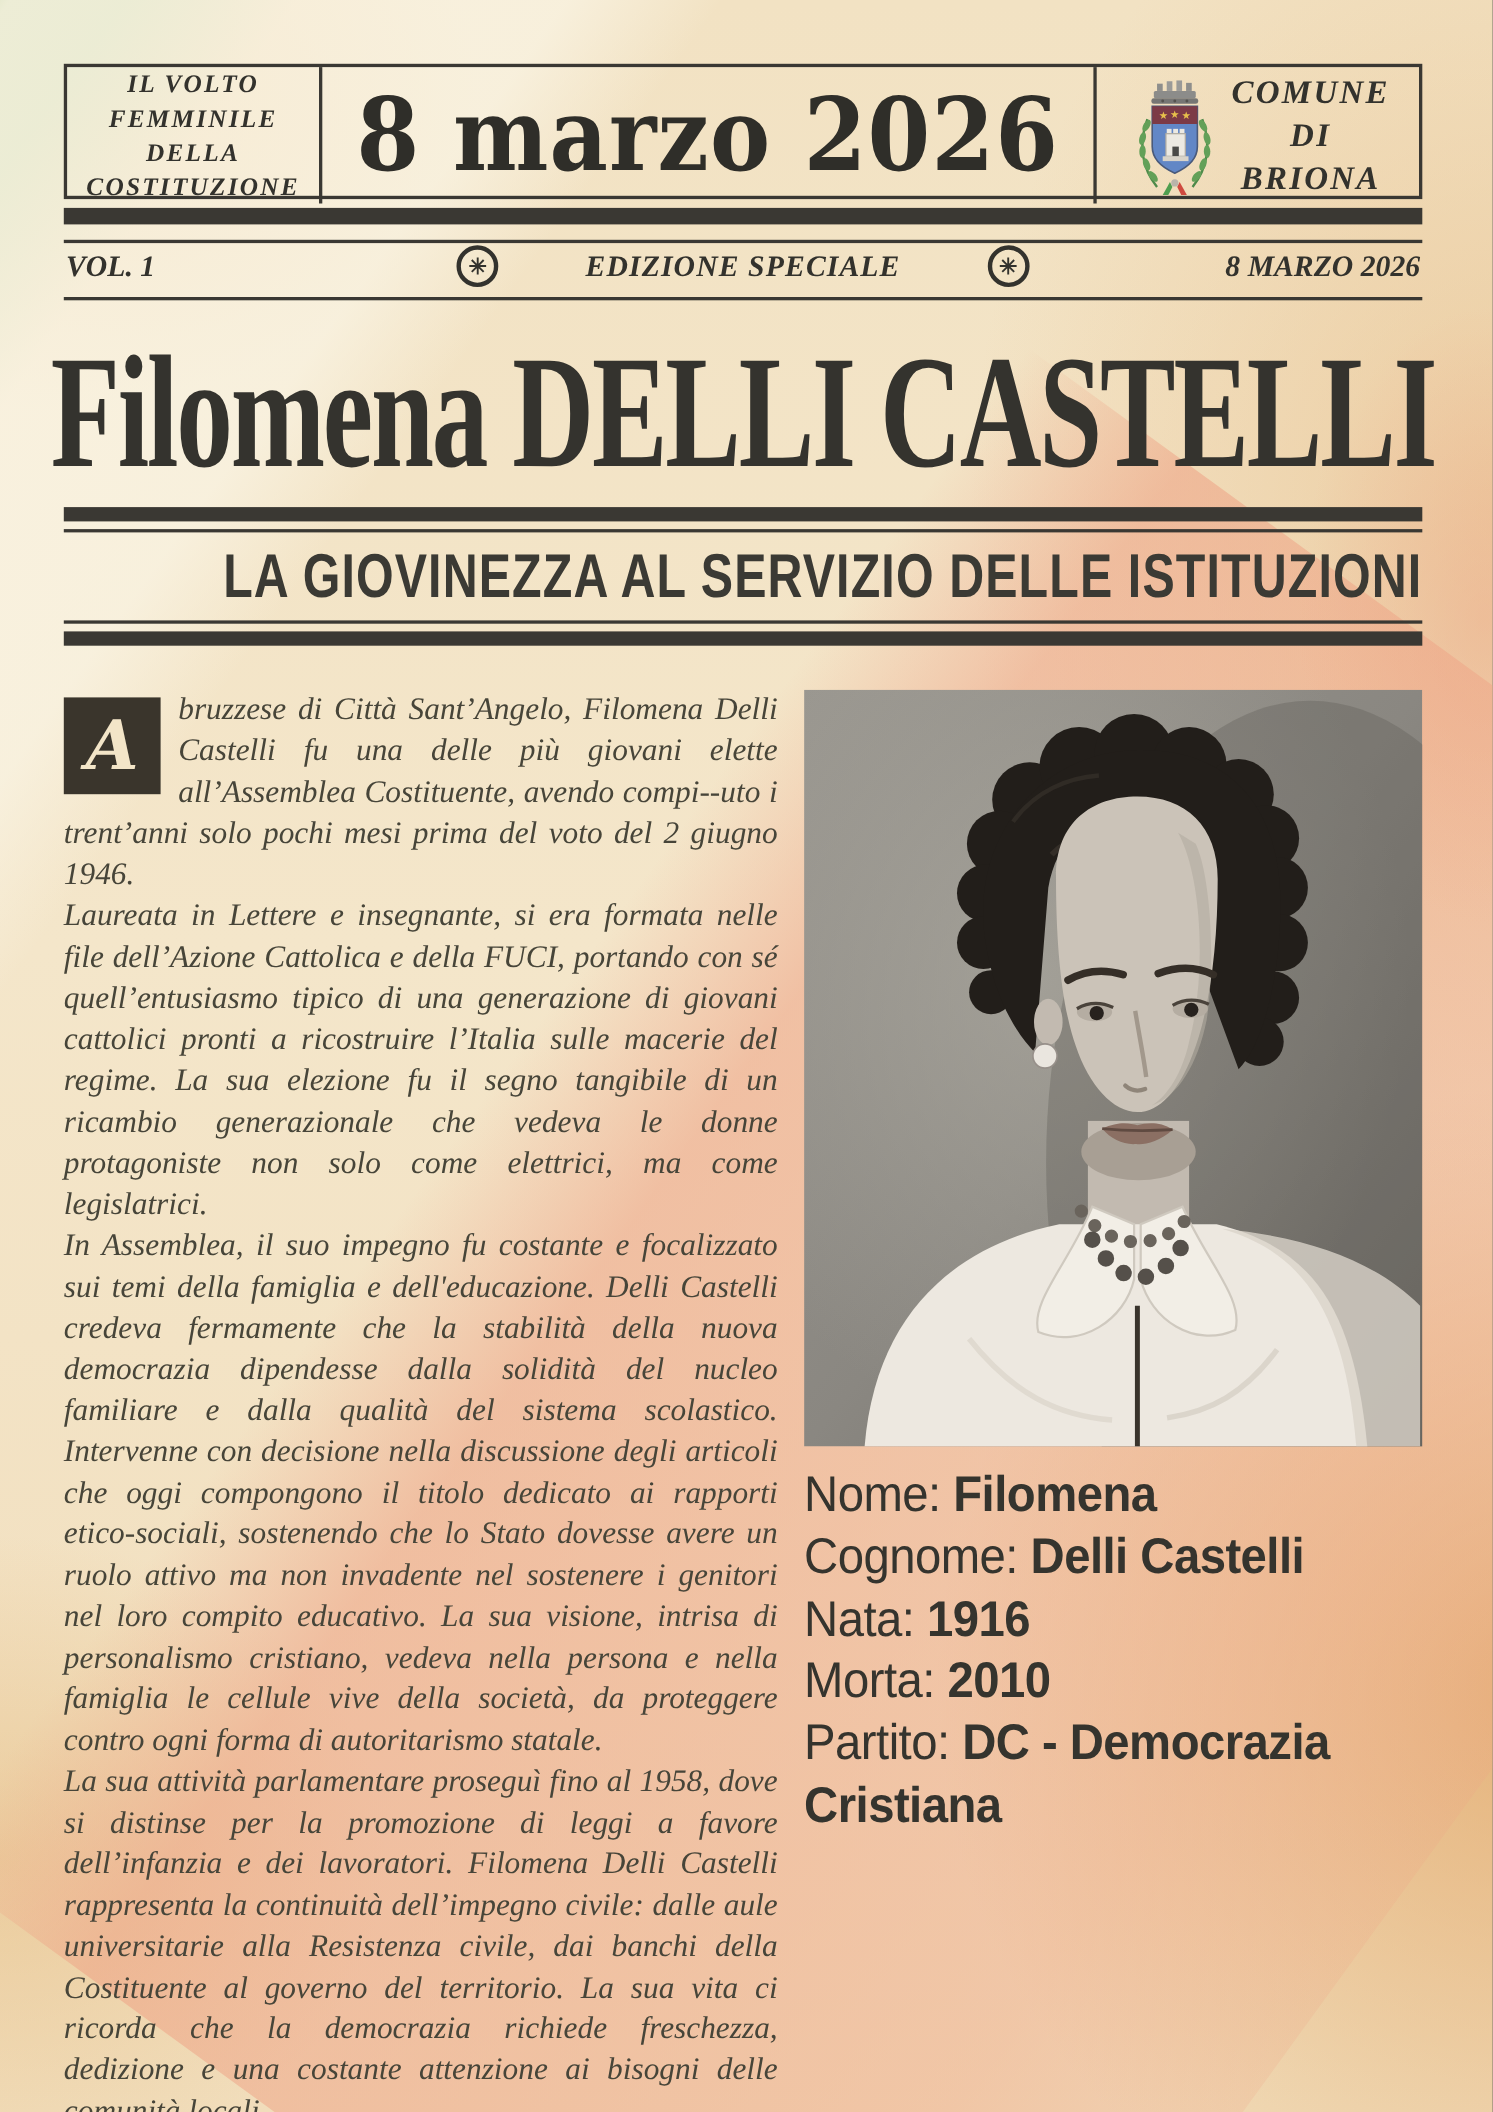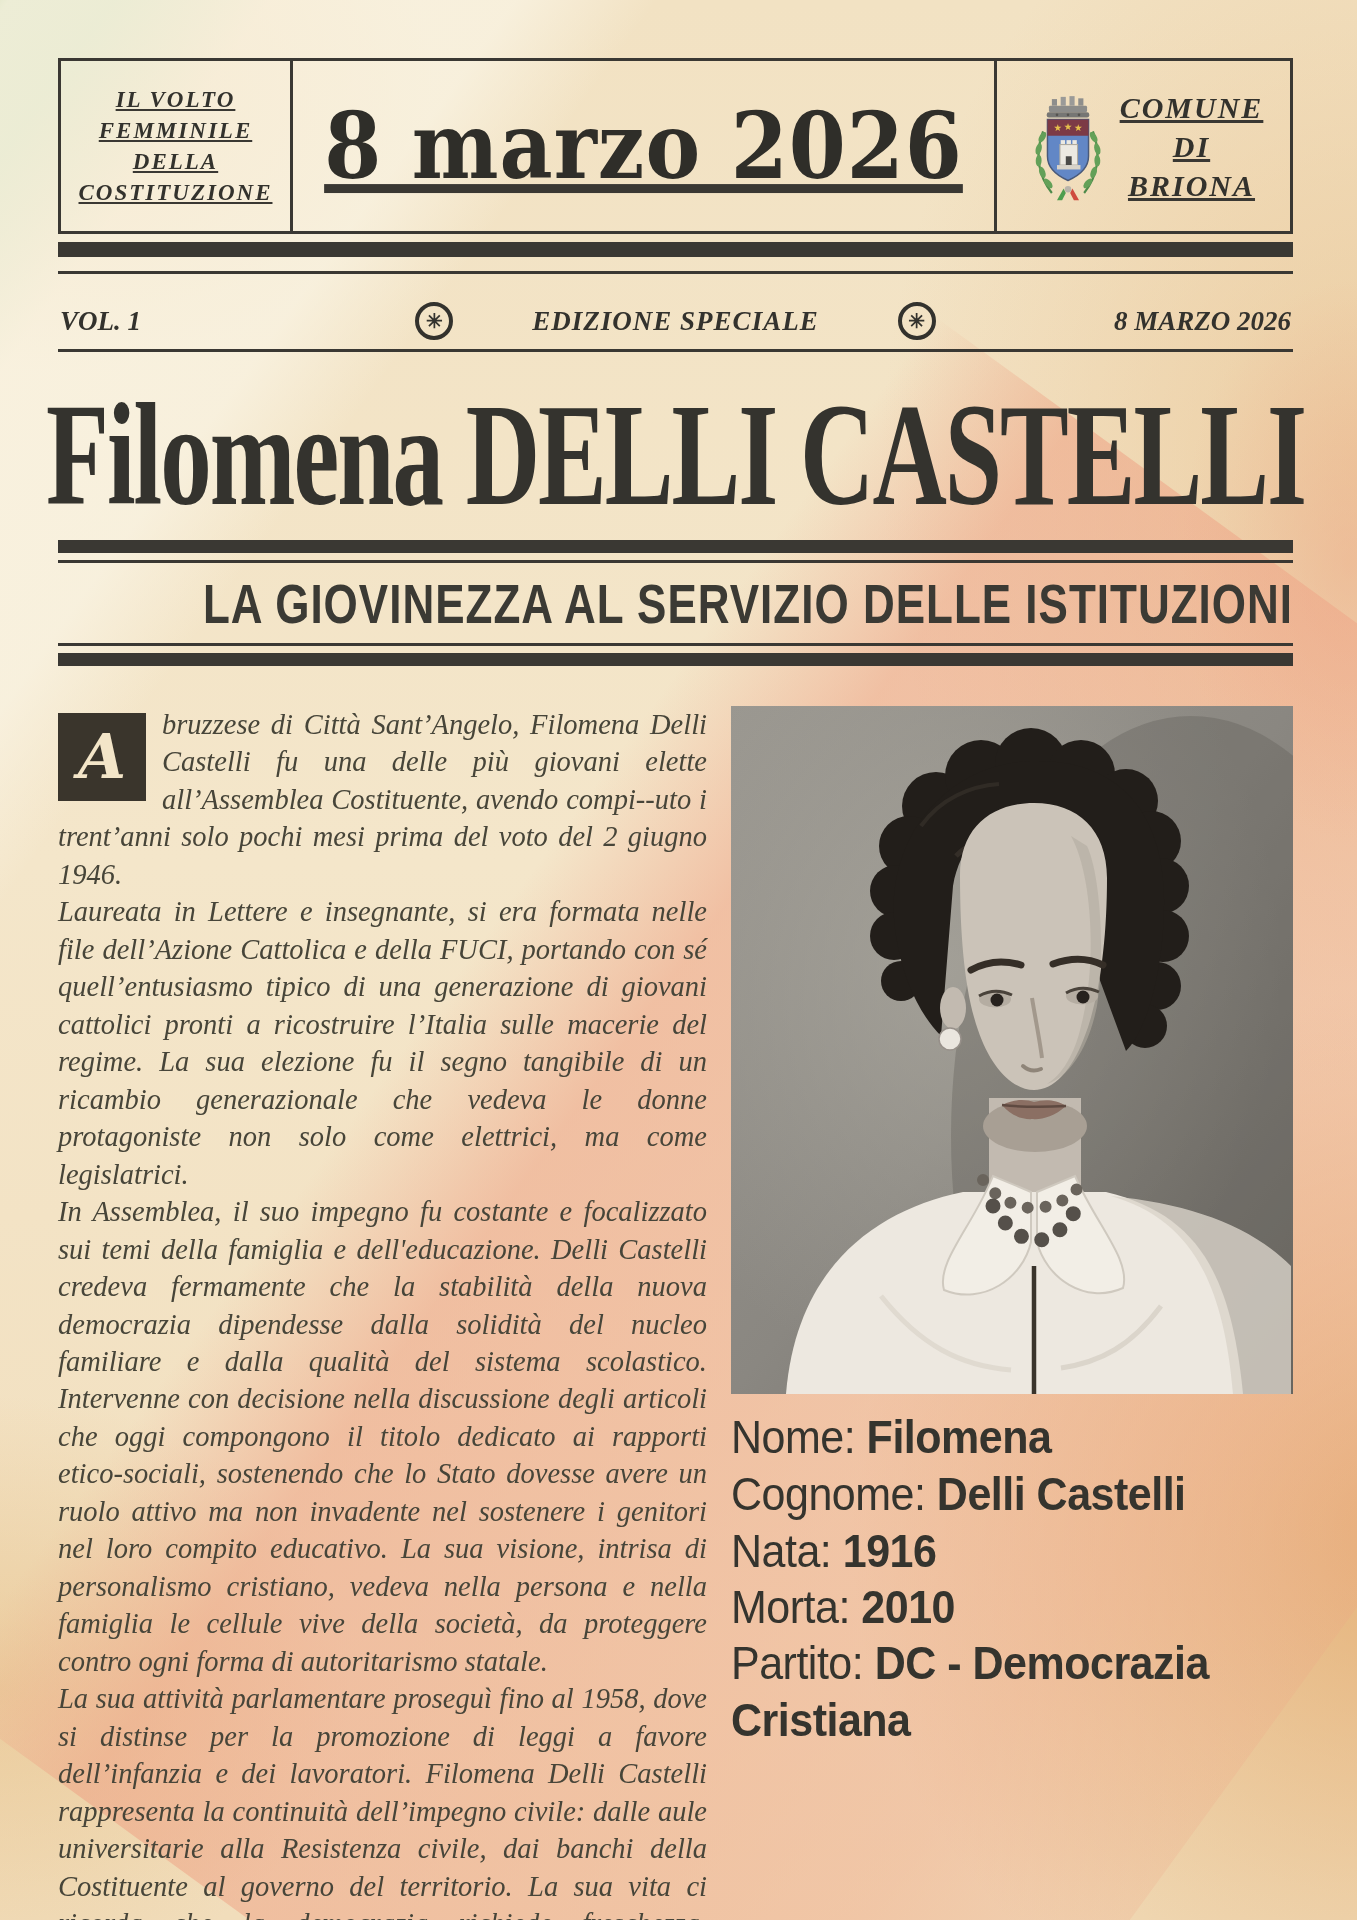--- a/index.html
+++ b/index.html
@@ -32,22 +32,22 @@
     background:linear-gradient(90deg, rgba(238,161,132,0) 0%, rgba(238,161,132,.55) 16%, rgba(240,170,140,.45) 80%, rgba(238,161,132,.2) 100%);
   }
   .blotch-salmon {
     left:1180px; top:280px; width:340px; height:560px; border-radius:50%;
     background:radial-gradient(closest-side, rgba(238,160,130,.4), rgba(238,160,130,0));
   }
   .content { position:relative; z-index:1; padding:58px 64px 0 58px; }
 
   
   .masthead {
-    border:3px solid #3a3833; height:176px;
-    display:grid; grid-template-columns:232px 1fr 296px; align-items:center;text-decoration:underline;
+    border:3px solid #3a3833; height:123px;
+    display:grid; grid-template-columns:232px 1fr 296px; align-items:center;
   }
   .masthead-cell { height:100%; display:flex; align-items:center; justify-content:center; }
   .masthead-left  { border-right:3px solid #3a3833; }
   .masthead-right { border-left:3px solid #3a3833; gap:8px; }
   .kicker {
     font-style:italic; font-weight:bold; font-size:23px; letter-spacing:2px;
     text-align:center; line-height:1.35; color:#33322d;
   }
   .masthead-title {
     font-family:"DejaVu Serif", serif; font-weight:bold; font-size:82px;
@@ -56,21 +56,21 @@
   .municipality {
     font-style:italic; font-weight:bold; font-size:30px; letter-spacing:2px;
     text-align:center; line-height:1.3; color:#33322d;
   }
   .rule-heavy { height:15px; background:#3a3833; }
   .rule-thin  { height:3px;  background:#3a3833; }
 
   
   .edition-row {
     display:grid; grid-template-columns:1fr auto 1.25fr auto 1fr;
-    align-items:center; padding:28px 2px 9px 2px;
+    align-items:center; padding:2px 2px 9px 2px;
     font-style:italic; font-weight:bold; font-size:27px; color:#33322d;
   }
   .edition-row .left   { text-align:left; }
   .edition-row .center { text-align:center; letter-spacing:1px; }
   .edition-row .right  { text-align:right; }
   .circled-ast {
     width:38px; height:38px; border:4px solid #33322d; border-radius:50%;
     display:flex; align-items:center; justify-content:center;
     font-style:normal; font-size:20px; font-weight:bold; color:#33322d;
   }

